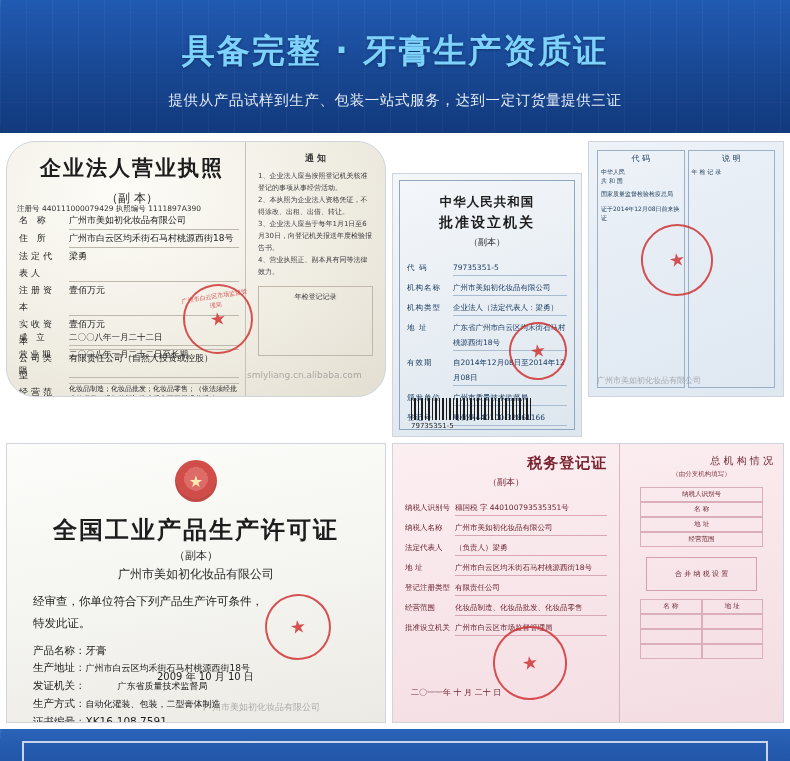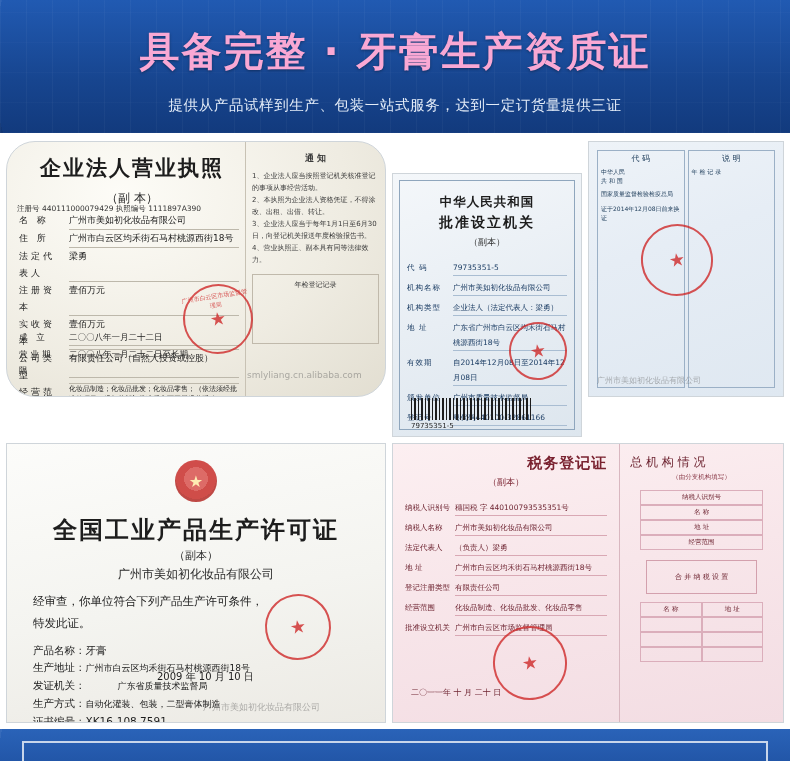--- a/index.html
+++ b/index.html
@@ -33,22 +33,22 @@
       repeating-linear-gradient(0deg, rgba(255,255,255,0.02) 0 1px, transparent 1px 30px);
   }
   .banner-inner {
     position: relative; z-index: 2;
     height: 100%;
     display: flex; flex-direction: column;
     align-items: center; justify-content: center;
     padding-top: 6px;
   }
   .banner-title {
-    color: #f9a8d4;
-    font-size: 40px;
+    color: #7dd3fc;
+    font-size: 33px;
     font-weight: bold;
     letter-spacing: 2px;
     text-shadow: 0 1px 3px rgba(0,0,0,0.35);
     white-space: nowrap;
   }
   .banner-sub {
     margin-top: 17px;
     color: #e3ecf8;
     font-size: 14.5px;
     letter-spacing: 0.6px;
@@ -125,21 +125,21 @@
   .c1-fields .row { display: flex; gap: 6px; }
   .c1-fields .lab { width: 44px; letter-spacing: 3px; flex: none; }
   .c1-fields .val { flex: 1; border-bottom: 1px solid #bdb8ab; }
   .c1-topline {
     position: absolute; left: 10px; top: 62px; width: 228px;
     font-size: 7.5px; color: #333;
   }
   .c1-right {
     position: absolute; right: 0; top: 0; width: 140px; height: 100%;
     border-left: 1px solid #c8c2b4;
-    padding: 10px 6px;
+    padding: 10px 12px;
     font-size: 7px; color: #3a3a3a; line-height: 12px;
   }
   .c1-right .rt { text-align: center; font-weight: bold; font-size: 9px; margin-bottom: 6px; }
   .c1-bottom {
     position: absolute; left: 12px; bottom: 18px; width: 220px;
     font-size: 8.5px; color: #222; line-height: 16px;
   }
   .c1-bottom .row { display: flex; gap: 6px; }
   .c1-bottom .lab { width: 44px; letter-spacing: 3px; flex: none; }
   .c1-bottom .val { flex: 1; border-bottom: 1px solid #bdb8ab; }
@@ -240,21 +240,21 @@
     position: absolute; right: 0; top: 0; width: 42%; height: 100%;
     border-left: 1px solid #d9b7c0;
     padding: 10px 10px;
   }
   .c5-title { position: static; text-align: right; font-size: 15px; font-weight: bold; color: #7a2230; letter-spacing: 1px; }
   .c5-fu { text-align: center; font-size: 9px; color: #7a2230; margin-top: 3px; }
   .c5-rows { margin-top: 12px; font-size: 7.5px; color: #6d2330; line-height: 14px; }
   .c5-rows .row { display: flex; gap: 4px; margin-bottom: 5px; }
   .c5-rows .lab { width: 46px; flex: none; }
   .c5-rows .val { flex: 1; border-bottom: 1px solid #d9a8b4; }
-  .c5-rtitle { text-align: left; font-size: 12px; color: #6d2330; }
+  .c5-rtitle { text-align: right; font-size: 10px; color: #6d2330; }
   .c5-rsub { text-align: center; font-size: 6.5px; color: #8a3a48; margin-top: 2px; }
   .c5-box {
     margin: 10px auto 0 auto; width: 78%; height: 34px;
     border: 1px solid #d3a0ad; display:flex; align-items:center; justify-content:center;
     font-size: 7px; color: #6d2330;
   }
   .c5-grid {
     margin: 8px auto 0 auto; width: 86%;
   }
   .c5-grid .gr { display: flex; font-size: 6.5px; color: #6d2330; }

